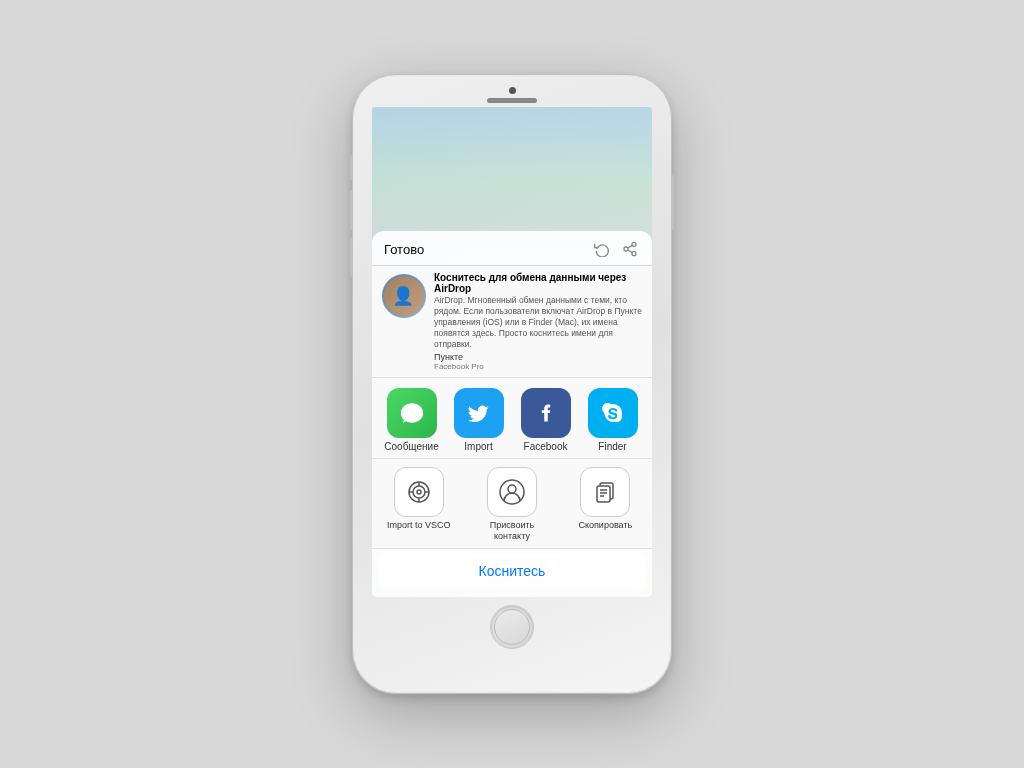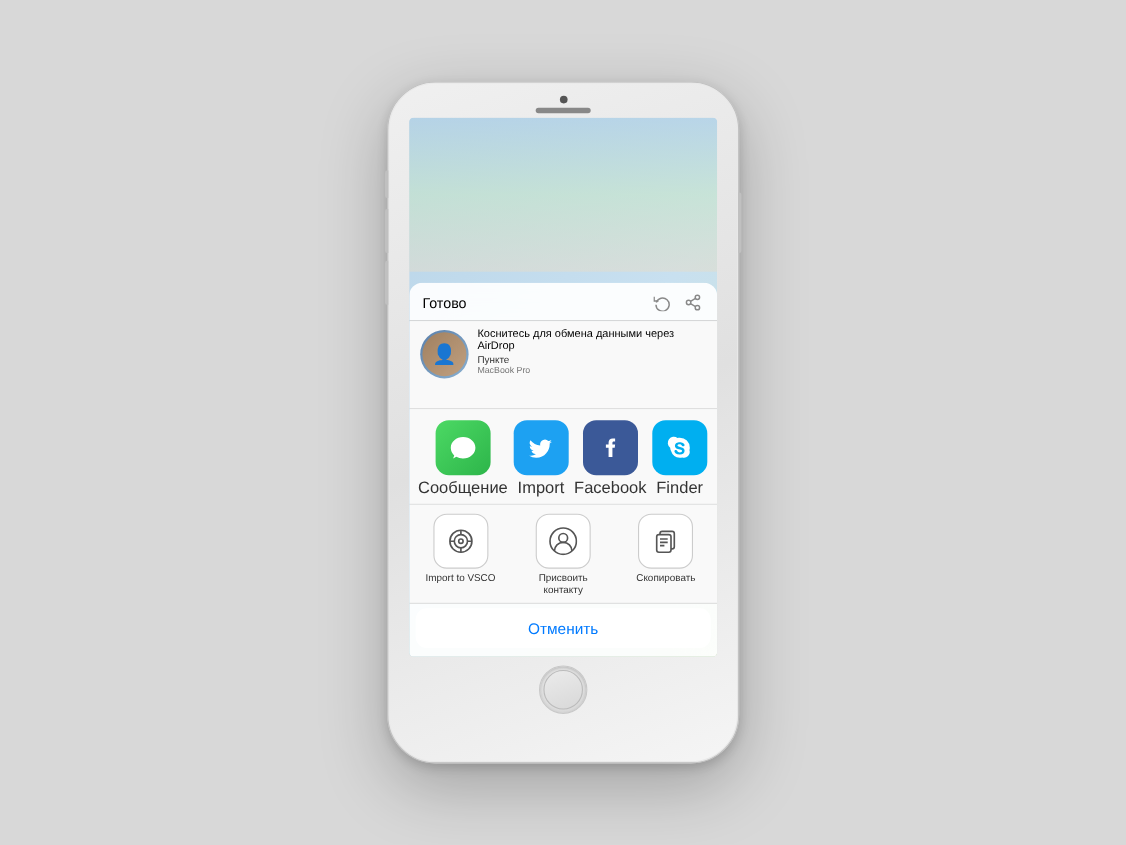--- a/index.html
+++ b/index.html
@@ -150,21 +150,21 @@
       justify-content: center;
       font-size: 18px;
     }
 
     .airdrop-info {
       flex: 1;
     }
 
     .airdrop-title {
       font-size: 10px;
-      font-weight: 400;
+      font-weight: 700;
       color: #000;
       margin-bottom: 1px;
     }
 
     .airdrop-desc {
       font-size: 8.5px;
       color: #555;
       line-height: 1.3;
     }
 
@@ -216,21 +216,21 @@
 
     .app-icon-facebook {
       background: #3b5998;
     }
 
     .app-icon-skype {
       background: #00aff0;
     }
 
     .app-label {
-      font-size: 15px;
+      font-size: 10px;
       color: #333;
       text-align: left;
     }
 
     
     .action-row {
       display: flex;
       padding: 8px 8px 6px;
       gap: 16px;
       background: rgba(248,248,248,0.85);
@@ -408,22 +408,23 @@
           </div>
         </div>
       </div>
 
       <div class="airdrop-section">
         <div class="airdrop-avatar">
           <div class="airdrop-avatar-face">👤</div>
         </div>
         <div class="airdrop-info">
           <div class="airdrop-title">Коснитесь для обмена данными через AirDrop</div>
+          <div class="airdrop-desc">AirDrop. Мгновенный обмен данными с теми, кто рядом. Если пользователи включат AirDrop в Пункте управления (iOS) или в Finder (Mac), их имена появятся здесь. Просто коснитесь имени для отправки.</div>
           <div class="airdrop-username">Пункте</div>
-          <div class="airdrop-device">MacBook Pro</div>
+          <div class="airdrop-device">Facebook Pro</div>
         </div>
       </div>
 
       <div class="app-row">
 
         <div class="app-item">
           <div class="app-icon app-icon-messages">
             <svg class="icon-svg" viewBox="0 0 40 40" fill="white">
               <path d="M20 6C11.16 6 4 12.27 4 20c0 3.9 1.7 7.43 4.48 10.02L7 34l4.18-2.1A17.24 17.24 0 0 0 20 34c8.84 0 16-6.27 16-14S28.84 6 20 6z"></path>
             </svg>
@@ -495,20 +496,20 @@
               <line x1="8" y1="11" x2="15" y2="11"></line>
               <line x1="8" y1="14" x2="15" y2="14"></line>
               <line x1="8" y1="17" x2="12" y2="17"></line>
             </svg>
           </div>
           <span class="action-label">Скопировать</span>
         </div>
 
       </div>
 
-      <div class="cancel-button">Отменить</div>
+      <div class="cancel-button">Коснитесь</div>
     </div>
   </div>
 
   <div class="home-button">
     <div class="home-button-inner"></div>
   </div>
 </div>
 
 </body></html>

